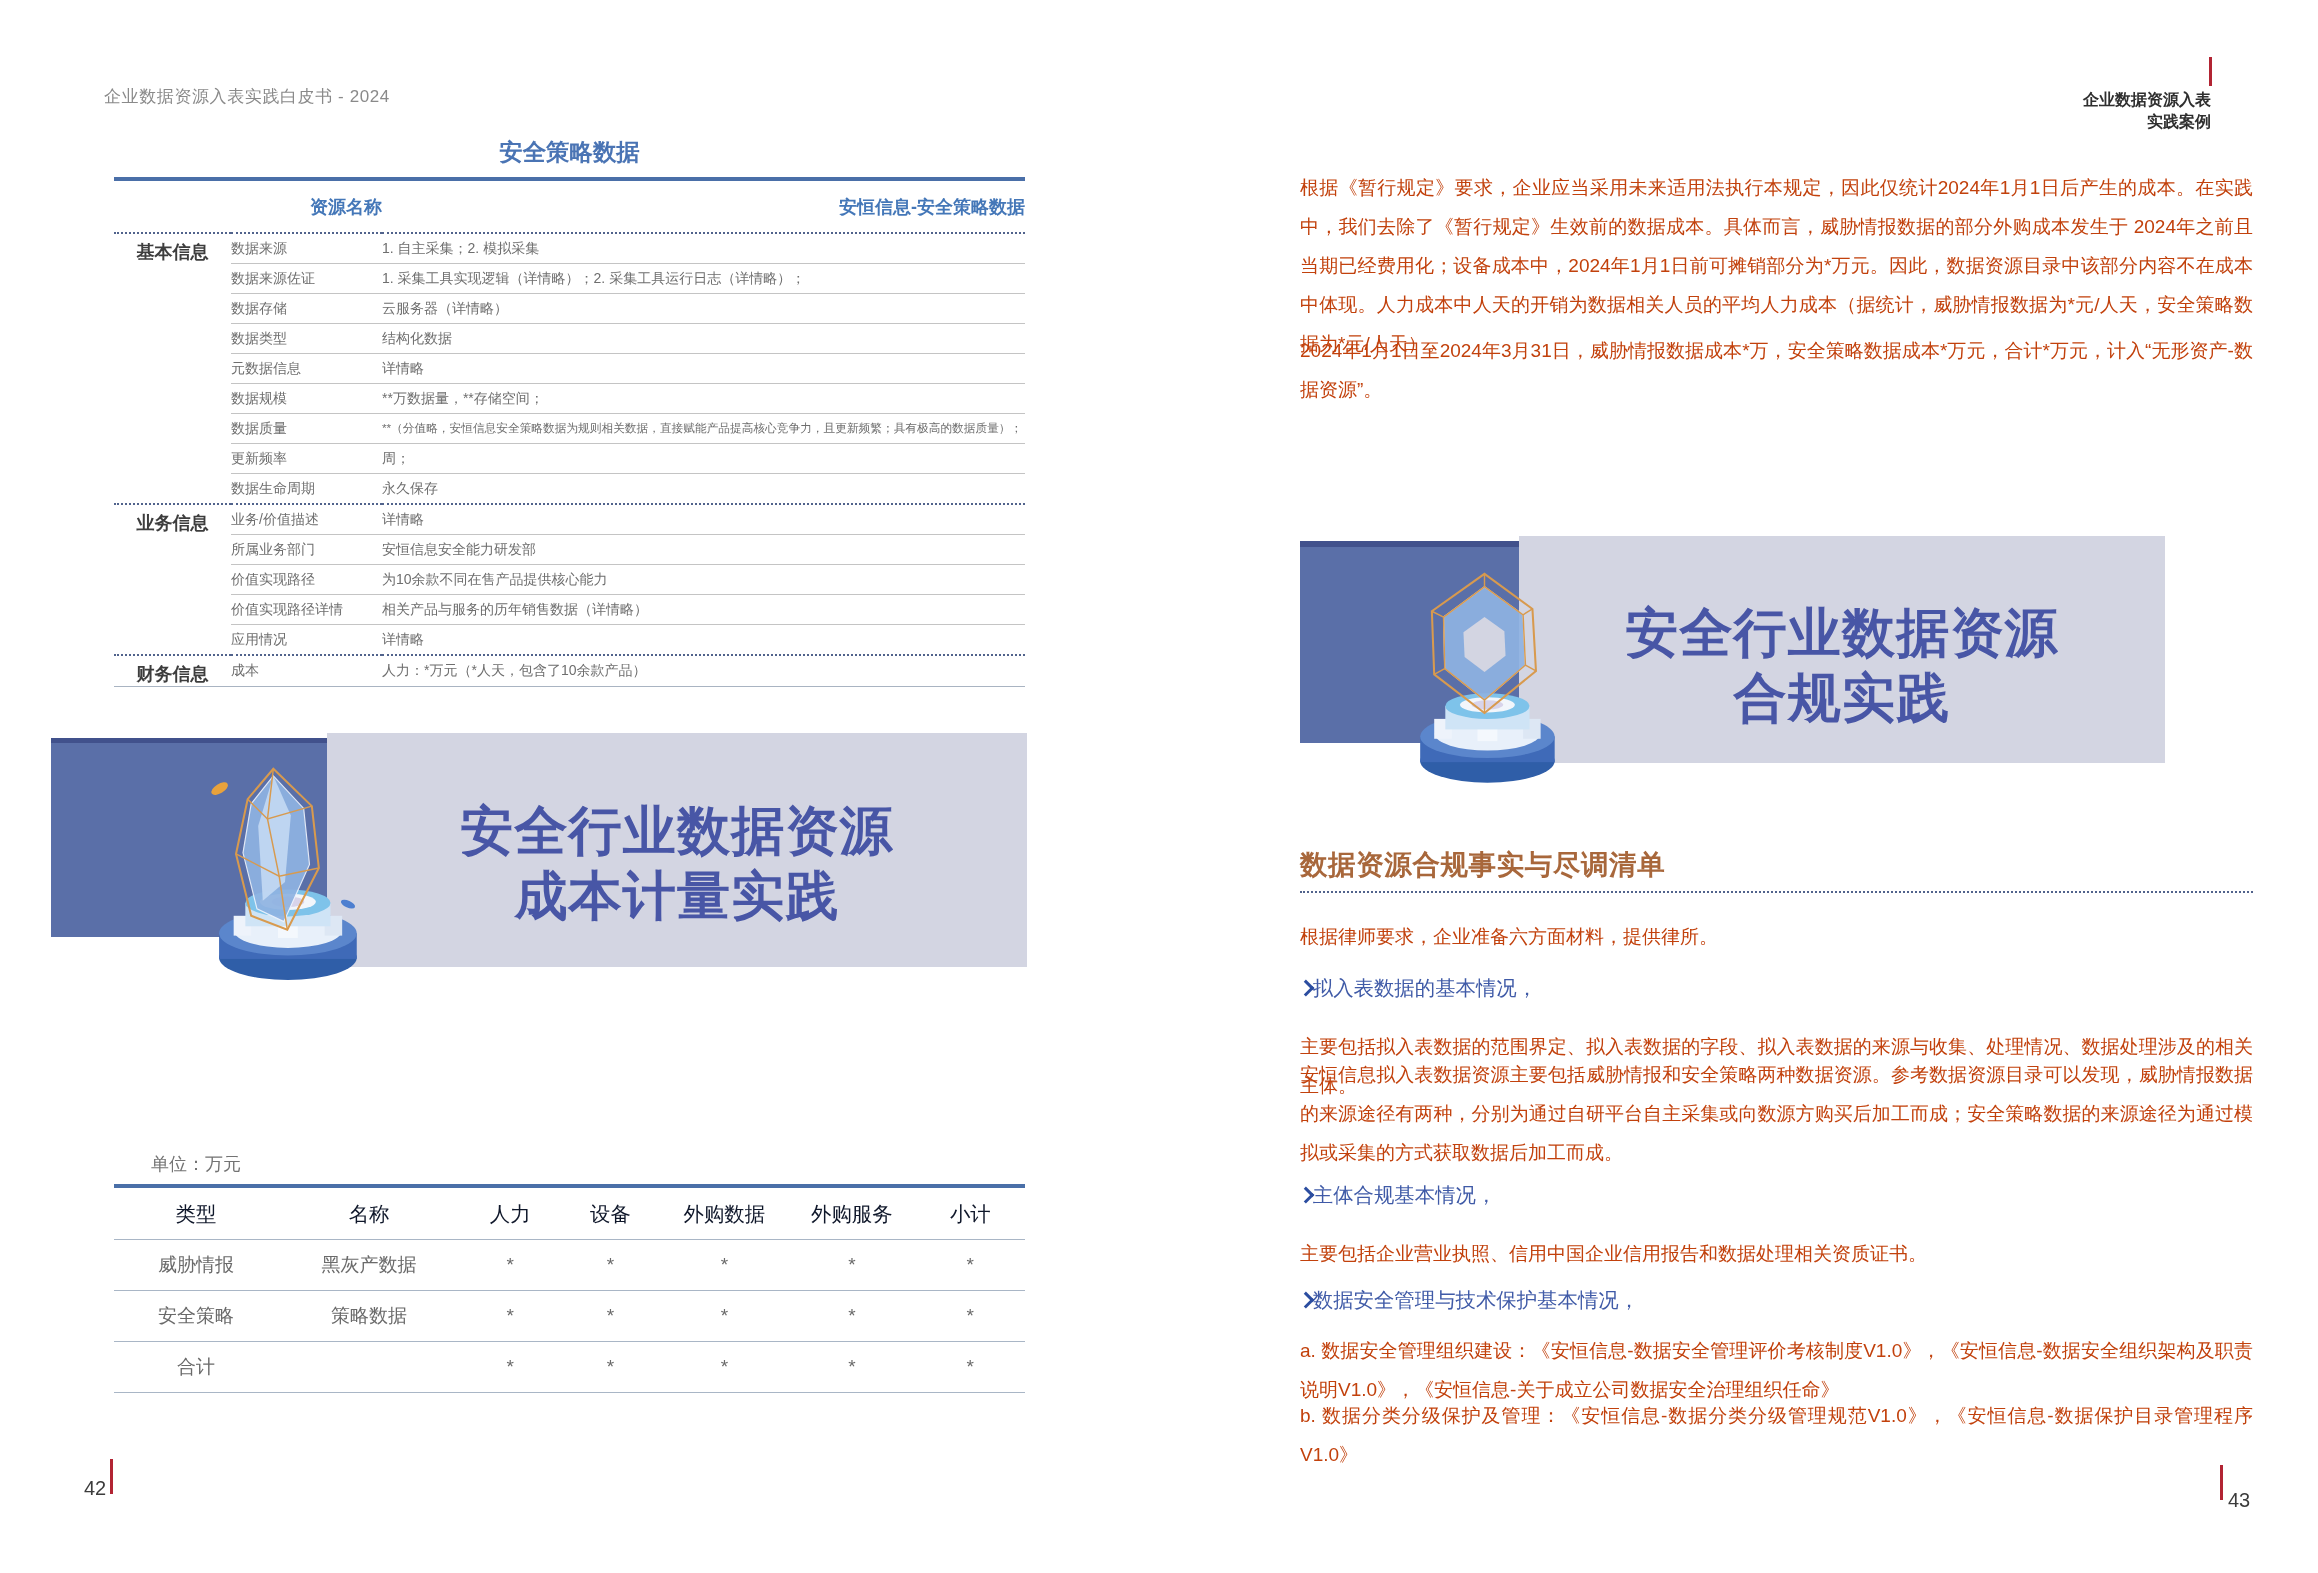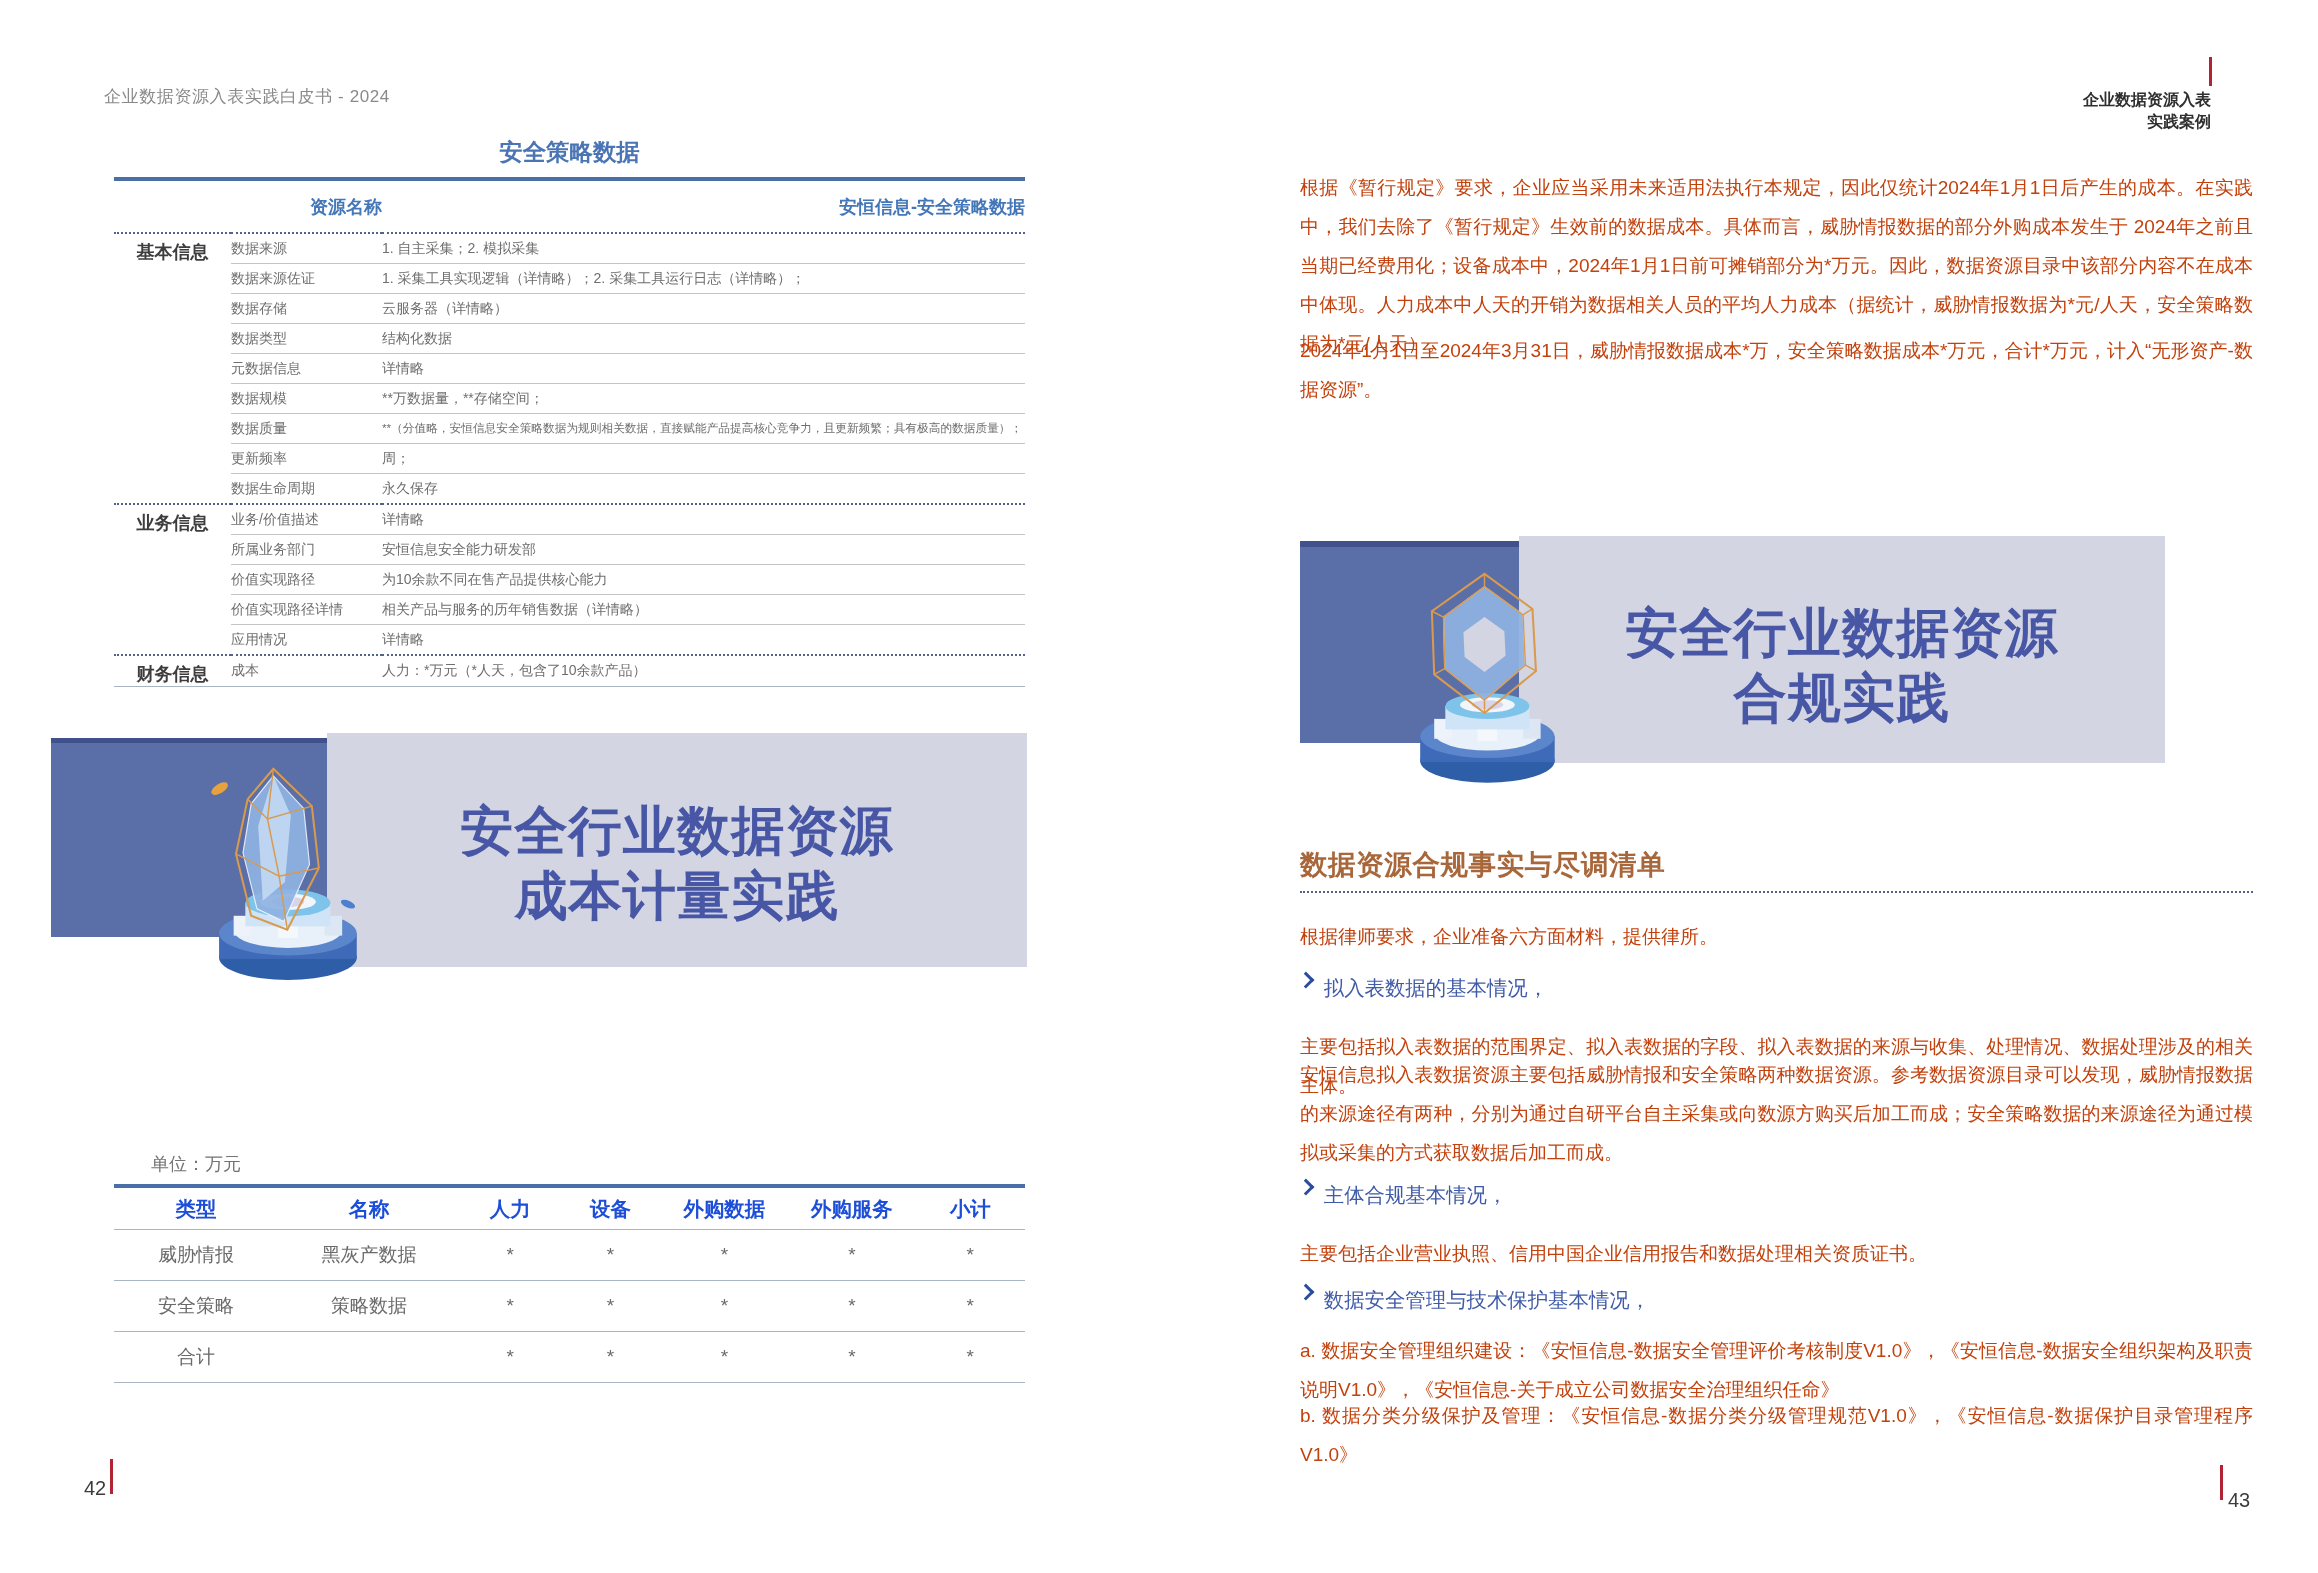--- a/index.html
+++ b/index.html
@@ -43,29 +43,29 @@
 
   
   .p{font-size:19px;line-height:39px;color:#c2410c;text-align:justify;}
   .w-left{width:911px;} .w-right{width:953px;}
 
   
   .unit{left:151px;top:1152px;font-size:18px;color:#737373;}
   .cost-wrap{left:114px;top:1184px;width:911px;}
   .cost-rule{height:4.1px;background:#4a6fa8;}
   table.cost{width:100%;border-collapse:collapse;table-layout:fixed;}
-  table.cost th{font-size:20.4px;font-weight:bold;color:#1d4ed8;height:41px;text-align:center;
+  table.cost th{font-size:20.4px;font-weight:normal;color:#0f172a;height:51px;text-align:center;
                 border-bottom:1.2px solid #a9b6c6;padding:0;}
   table.cost td{font-size:19px;color:#6a6a6a;height:50px;text-align:center;
                 border-bottom:1.2px solid #a9b6c6;padding:0;}
 
   
   .sec-title{font-size:27.5px;font-weight:bold;color:#a8673b;letter-spacing:0.6px;}
   .sec-dotted{border-top:2.3px dotted #51638c;height:0;}
-  .bullet{display:flex;gap:12px;color:#3f5aa7;font-size:20.4px;font-family:Liberation Serif, serif;}
+  .bullet{display:flex;align-items:center;gap:1px;color:#3f5aa7;font-size:20.4px;font-family:Liberation Serif, serif;}
   .chev{width:8.8px;height:8.8px;border-top:3.5px solid #2b4da0;border-right:3.5px solid #2b4da0;
         transform:rotate(45deg);flex:0 0 auto;}
 </style>
 </head>
 <body>
 
 <div id="canvas">
 
   <div class="abs running-head-left">企业数据资源入表实践白皮书 - 2024</div>
 

